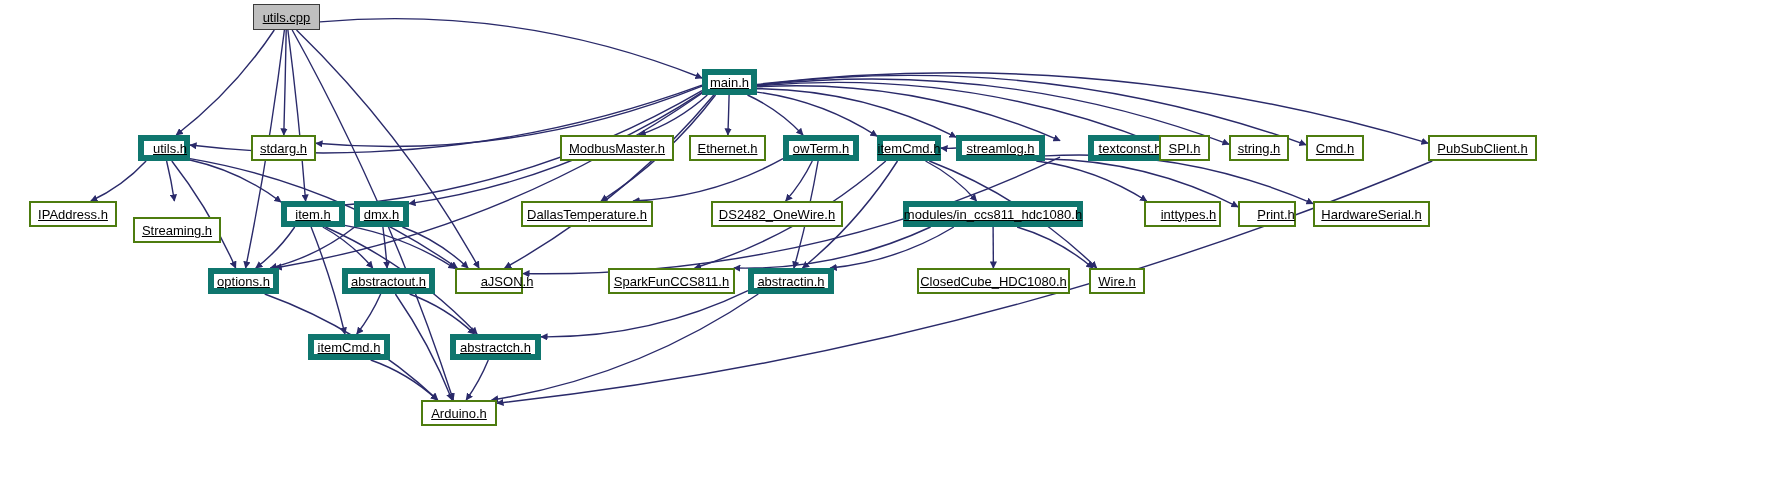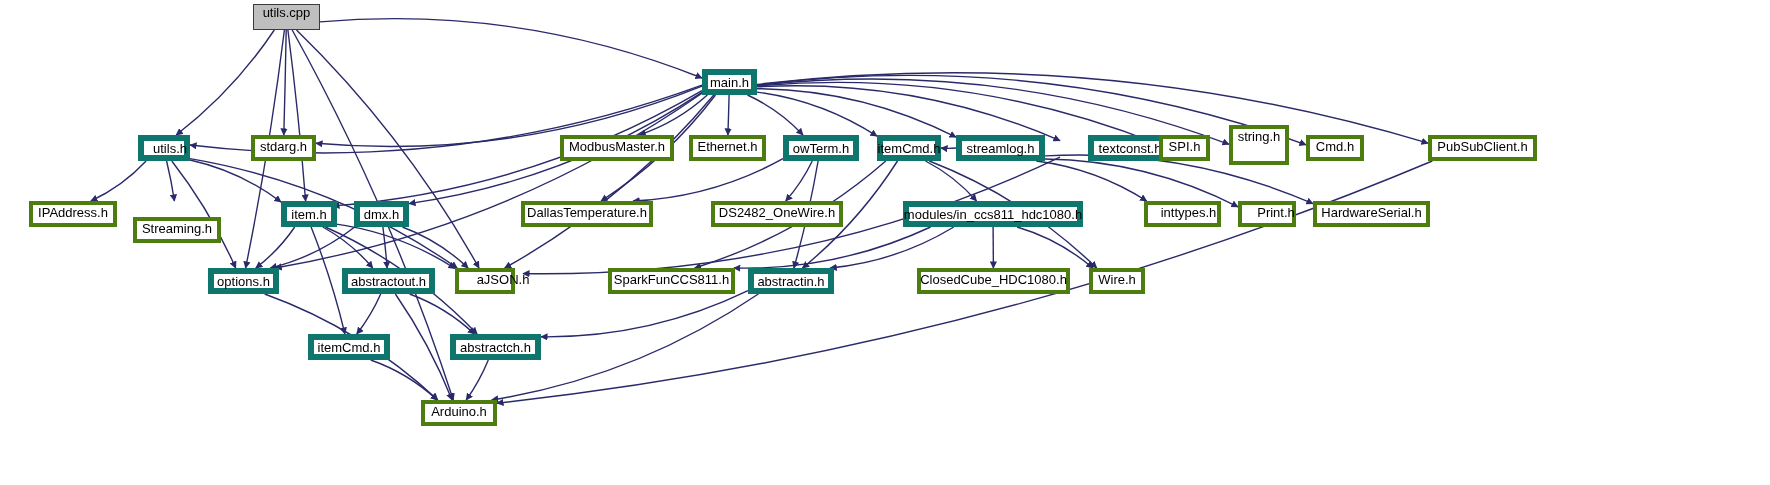--- a/index.html
+++ b/index.html
@@ -1,22 +1,22 @@
 <!DOCTYPE html>
 <html><head>
 <meta charset="utf-8">
 <style>
   html,body{margin:0;padding:0;background:#ffffff;}
   #canvas{position:relative;width:1770px;height:485px;overflow:hidden;
           font-family:"Liberation Sans","DejaVu Sans",sans-serif;background:#fff;}
   svg.edges{position:absolute;left:0;top:0;width:1770px;height:485px;}
-  .node{position:absolute;box-sizing:border-box;display:flex;align-items:flex-start;
+  .node{position:absolute;box-sizing:border-box;display:flex;align-items:center;
         justify-content:center;white-space:nowrap;font-size:13px;color:#000;
-        background:#ffffff;}
-  .node.plain{border:4px solid #4d7c0f;}
+        background:#ffffff;text-decoration:underline;}
+  .node.plain{border:2px solid #4d7c0f;}
   .node.strong{border:6px solid #0f766e;}
   .node.root{border:1px solid #3b3b3b;background:#bfbfbf;}
 </style>
 </head>
 <body>
 
 <div id="canvas">
   <svg class="edges" viewBox="0 0 1770 485" xmlns="http://www.w3.org/2000/svg">
     <defs>
       <marker id="ah" viewBox="0 0 10 10" refX="9" refY="5" markerWidth="5.2" markerHeight="5.2" orient="auto-start-reverse">
@@ -115,36 +115,36 @@
       </div>
       <div class="node strong" style="left: 956px; top: 135px; width: 89px; height: 26px;">
         <span>streamlog.h</span>
       </div>
       <div class="node strong" style="left: 1088px; top: 135px; width: 84px; height: 26px;">
         <span>textconst.h</span>
       </div>
       <div class="node plain" style="left: 1159px; top: 135px; width: 51px; height: 26px;">
         <span>SPI.h</span>
       </div>
-      <div class="node plain" style="left: 1229px; top: 125px; width: 60px; height: 40px;">
+      <div class="node plain" style="left: 1229px; top: 135px; width: 60px; height: 26px;">
         <span>string.h</span>
       </div>
       <div class="node plain" style="left: 1306px; top: 135px; width: 58px; height: 26px;">
         <span>Cmd.h</span>
       </div>
       <div class="node plain" style="left: 1428px; top: 135px; width: 109px; height: 26px;">
         <span>PubSubClient.h</span>
       </div>
       <div class="node plain" style="left: 29px; top: 201px; width: 88px; height: 26px;">
         <span>IPAddress.h</span>
       </div>
       <div class="node plain" style="left: 133px; top: 201px; width: 88px; height: 26px; margin-top: 16px;">
         <span>Streaming.h</span>
       </div>
-      <div class="node strong" style="left: 281px; top: 201px; width: 56px; height: 26px;">
+      <div class="node strong" style="left: 281px; top: 201px; width: 64px; height: 26px;">
         <span>item.h</span>
       </div>
       <div class="node strong" style="left: 354px; top: 201px; width: 55px; height: 26px;">
         <span>dmx.h</span>
       </div>
       <div class="node plain" style="left: 521px; top: 201px; width: 132px; height: 26px;">
         <span>DallasTemperature.h</span>
       </div>
       <div class="node plain" style="left: 711px; top: 201px; width: 132px; height: 26px;">
         <span>DS2482_OneWire.h</span>
@@ -160,21 +160,21 @@
       </div>
       <div class="node plain" style="left: 1313px; top: 201px; width: 117px; height: 26px;">
         <span>HardwareSerial.h</span>
       </div>
       <div class="node strong" style="left: 208px; top: 268px; width: 71px; height: 26px;">
         <span>options.h</span>
       </div>
       <div class="node strong" style="left: 342px; top: 268px; width: 93px; height: 26px;">
         <span>abstractout.h</span>
       </div>
-      <div class="node plain" style="left: 455px; top: 268px; width: 60px; height: 26px; padding-left: 36px;">
+      <div class="node plain" style="left: 455px; top: 268px; width: 68px; height: 26px; padding-left: 36px;">
         <span>aJSON.h</span>
       </div>
       <div class="node plain" style="left: 608px; top: 268px; width: 127px; height: 26px;">
         <span>SparkFunCCS811.h</span>
       </div>
       <div class="node strong" style="left: 748px; top: 268px; width: 86px; height: 26px;">
         <span>abstractin.h</span>
       </div>
       <div class="node plain" style="left: 917px; top: 268px; width: 153px; height: 26px;">
         <span>ClosedCube_HDC1080.h</span>

